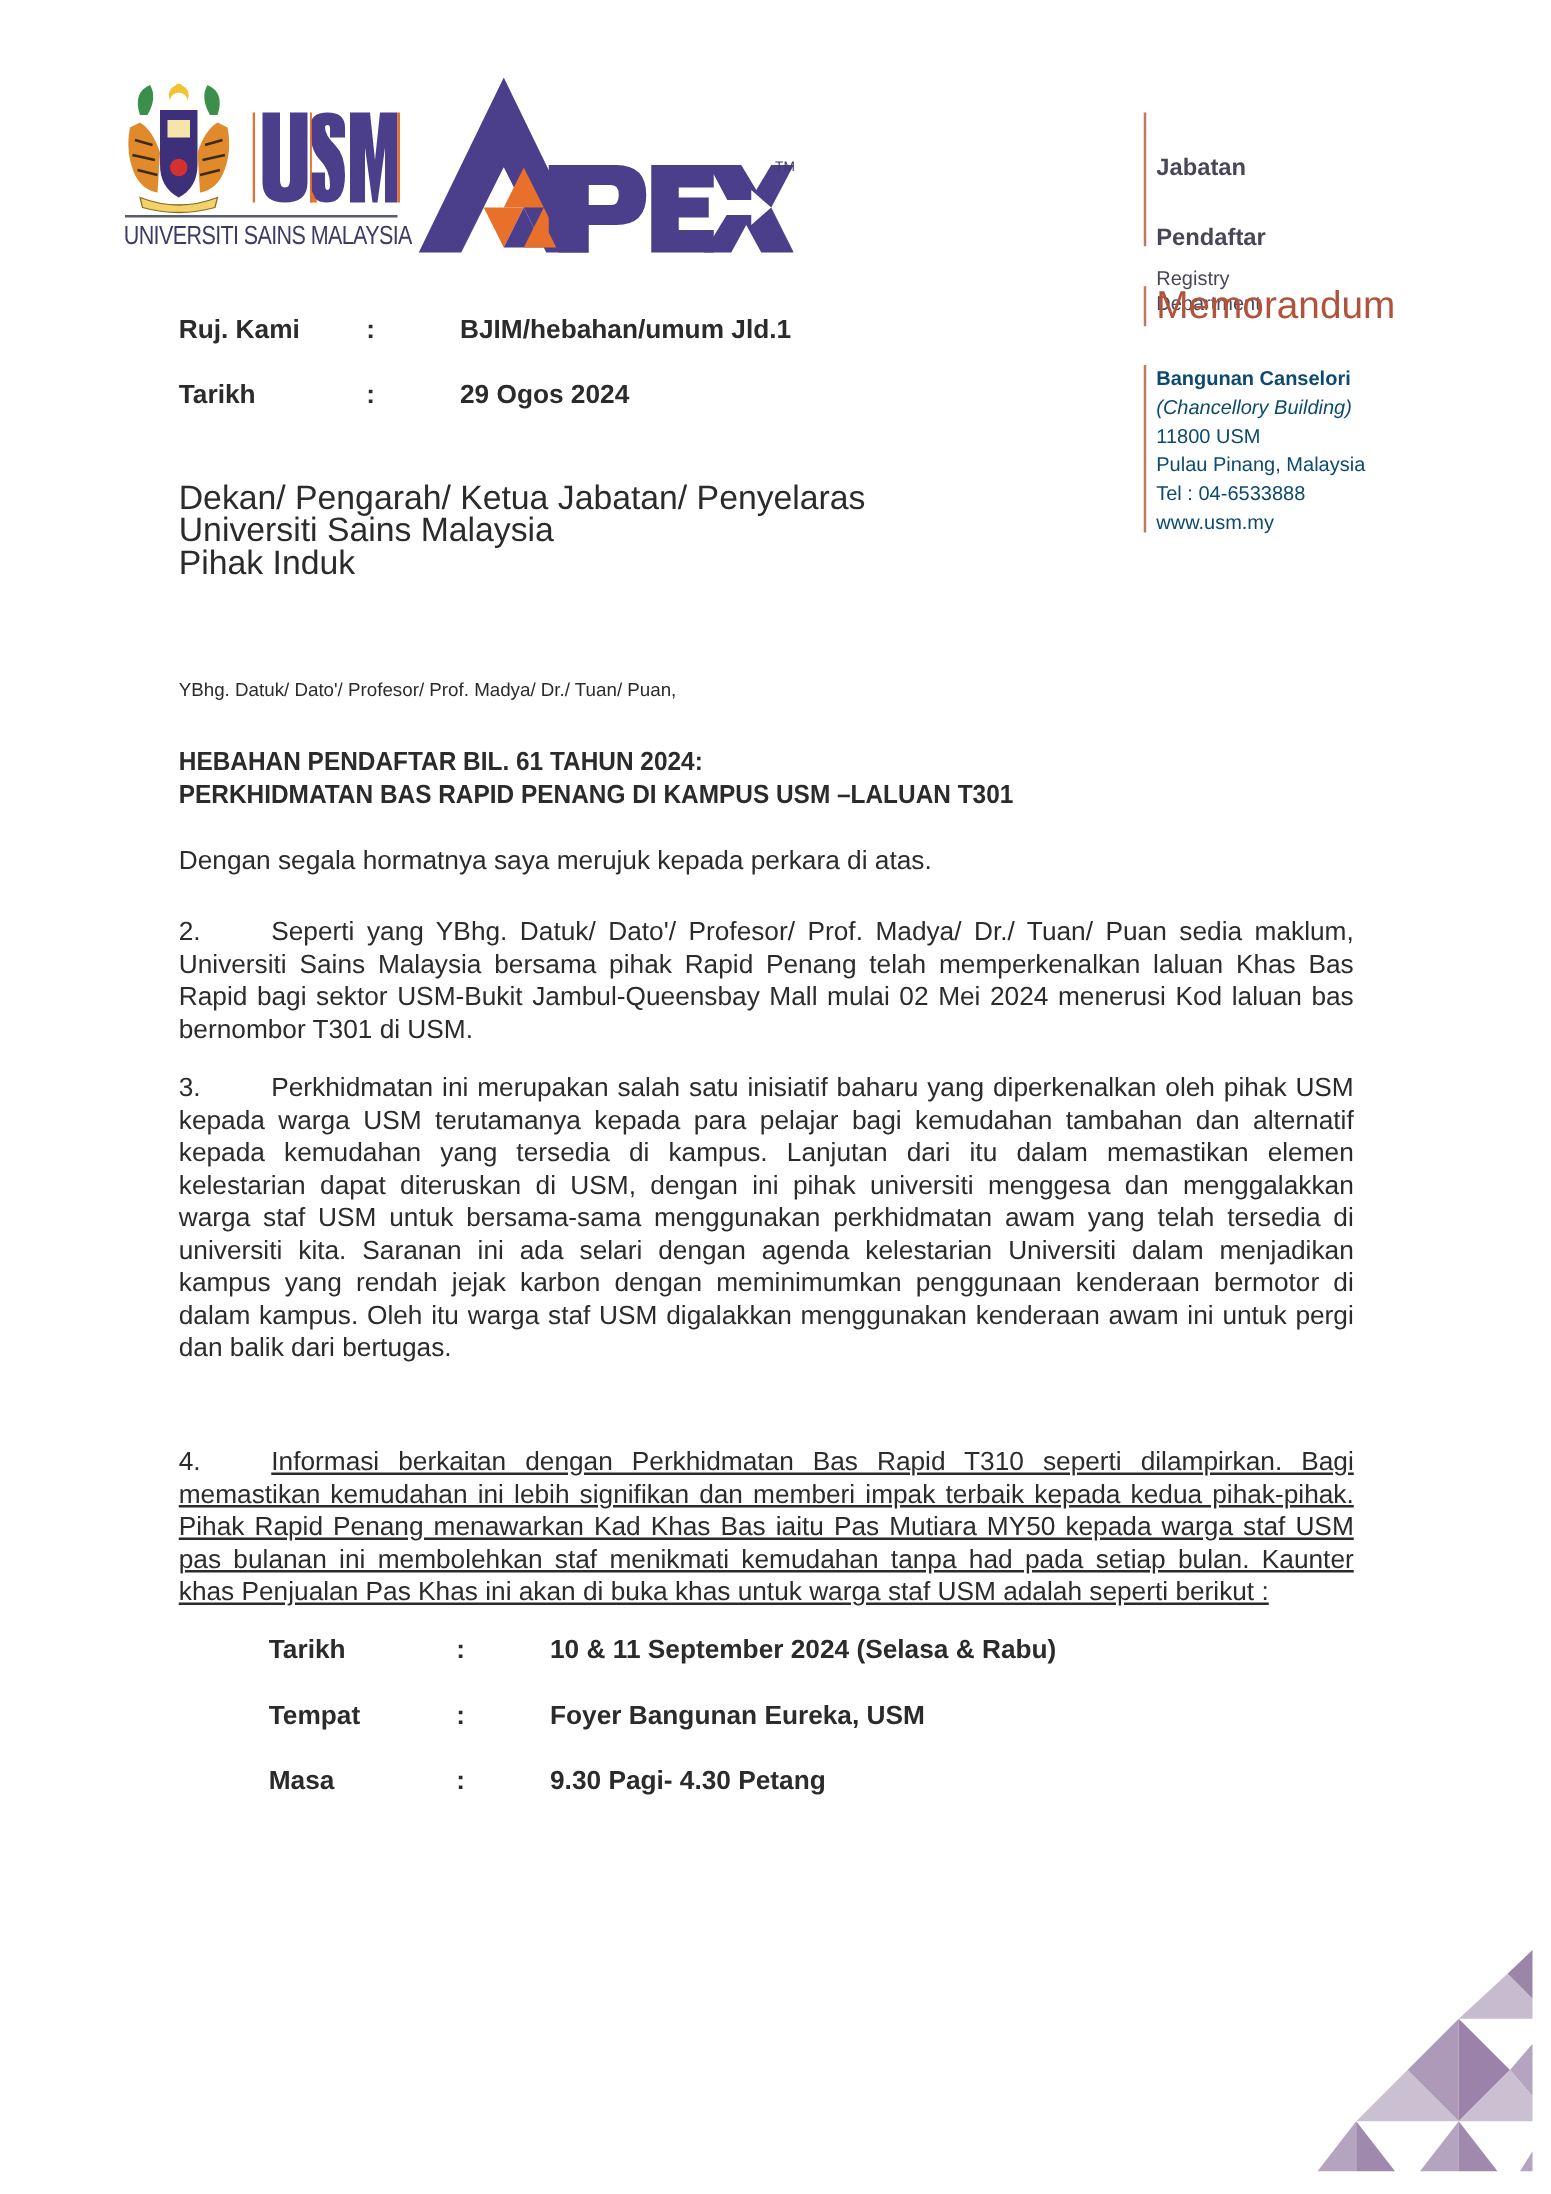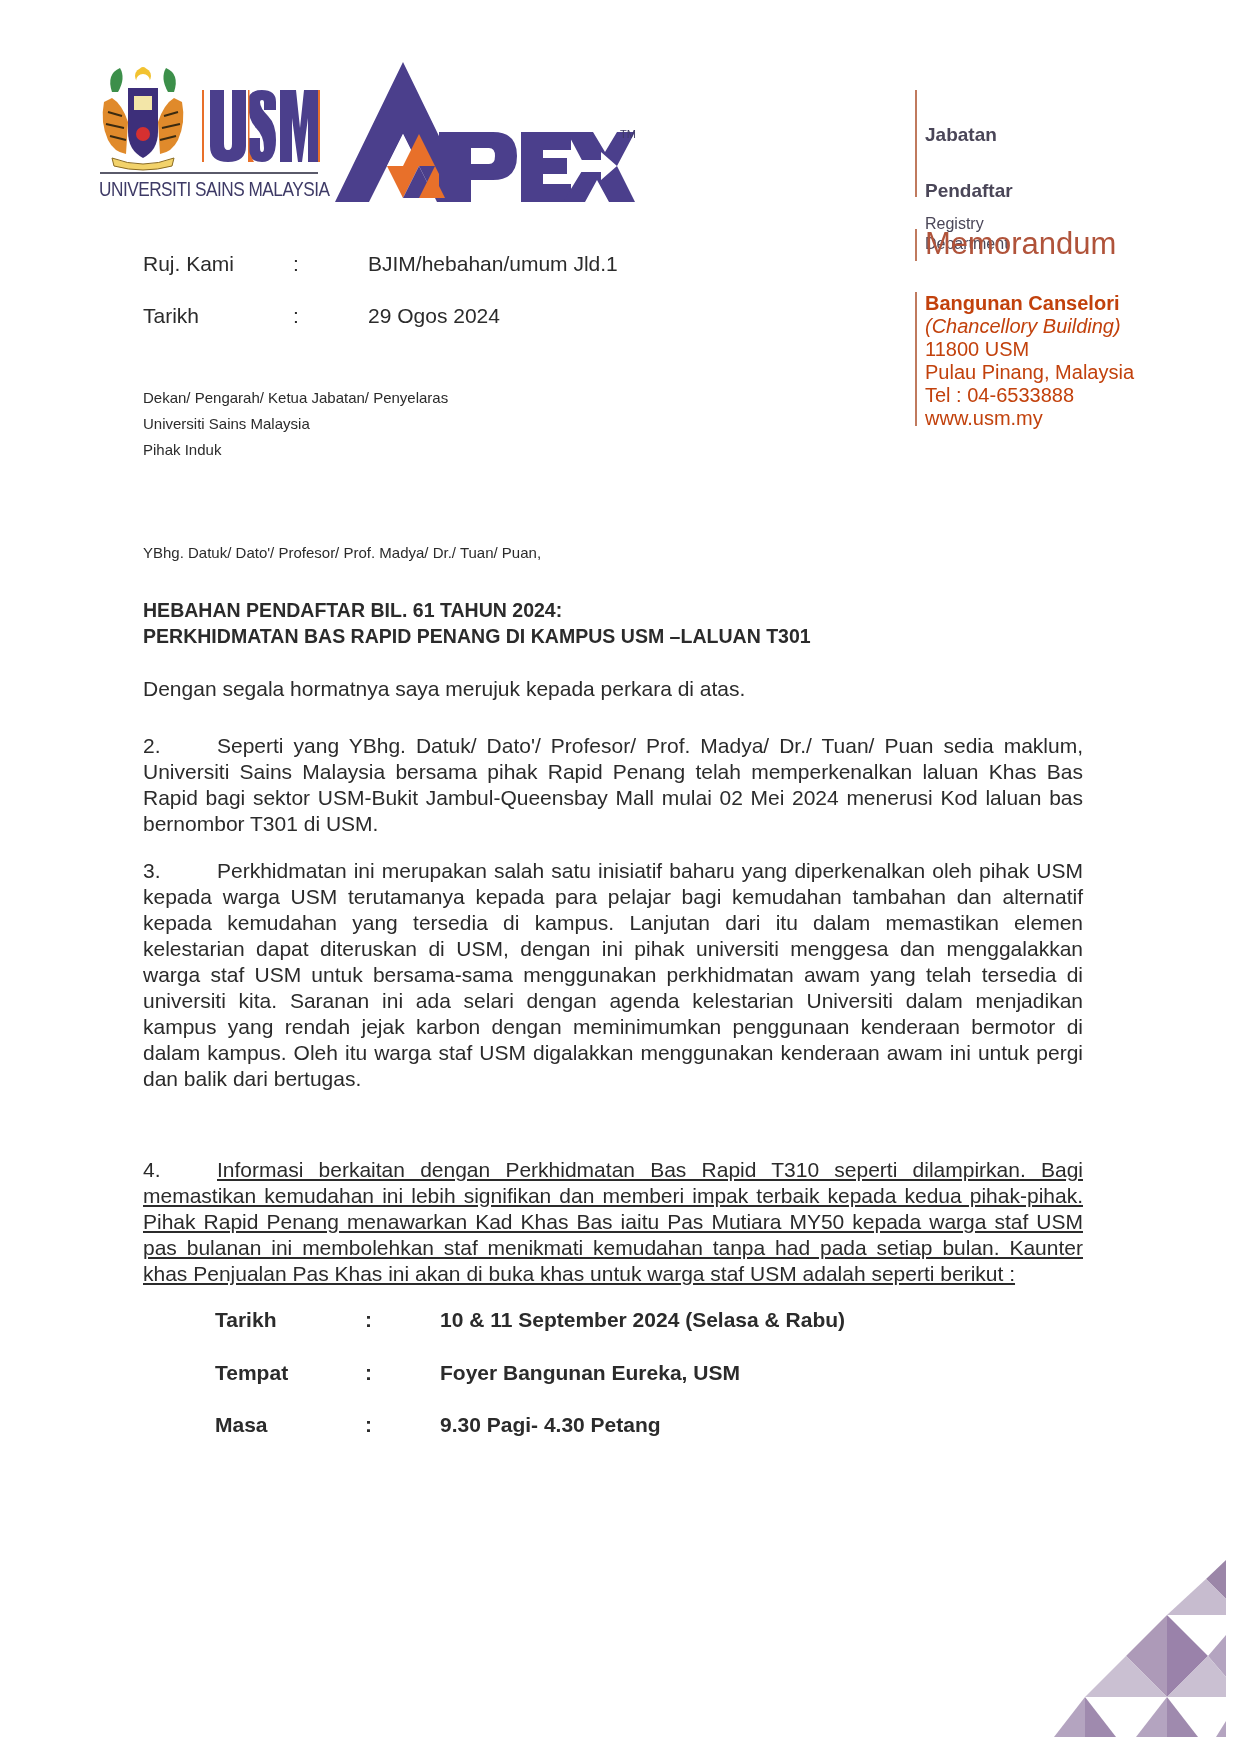--- a/index.html
+++ b/index.html
@@ -16,32 +16,32 @@
               transform:scaleX(0.82); transform-origin:left top; white-space:nowrap; }
   #apex-logo { left:335px; top:62px; width:300px; height:142px; }
   #apex-tm { left:620px; top:128px; font-size:11px; color:#3e3a66; }
 
   
   .side-bar-line { position:absolute; width:2px; background:#c07a5e; }
   #side-dept { left:925px; top:90px; }
   #side-dept .t1 { font-size:19px; font-weight:bold; color:#4a4658; line-height:22px;margin-top:34px; }
   #side-dept .t2 { font-size:16px; color:#4a4658; line-height:20px; margin-top:12px; }
   #side-memo { left:925px; top:226px; font-family:Liberation Sans, sans-serif; font-size:31px; color:#b0533a; }
-  #side-addr { left:925px; top:292px; font-size:20px; color:#c2410c; line-height:23px; }
+  #side-addr { left:925px; top:292px; font-size:16px; color:#0c4a6e; line-height:23px; }
   #side-addr .b { font-weight:bold; }
   #side-addr .i { font-style:italic; }
 
   
   .ref-row { position:absolute; left:143px; font-size:21px; color:#2b2b2b; }
-  .ref-row span { position:absolute; white-space:nowrap; }
+  .ref-row span { position:absolute; white-space:nowrap;font-weight:bold; }
   .ref-label { left:0; }
   .ref-colon { left:150px; }
   .ref-value { left:225px; }
 
-  #recipient { left:143px; top:385px; font-size:15px; line-height:26px; }
+  #recipient { left:143px; top:385px; font-size:27px; line-height:26px; }
 
   #salutation { left:143px; top:544px; font-size:15px; font-family:"Liberation Sans Narrow","Liberation Sans",sans-serif; }
   #subject { left:143px; top:597px; font-size:21px; font-weight:bold; line-height:26px;
              transform:scaleX(0.93); transform-origin:left top; white-space:nowrap; }
   #opening { left:143px; top:677px; font-size:21px; }
 
   .para { position:absolute; left:143px; width:940px; font-size:21px; line-height:26px;
           text-align:justify; text-align-last:left; }
   .para .num { display:inline-block; width:74px; }
 

